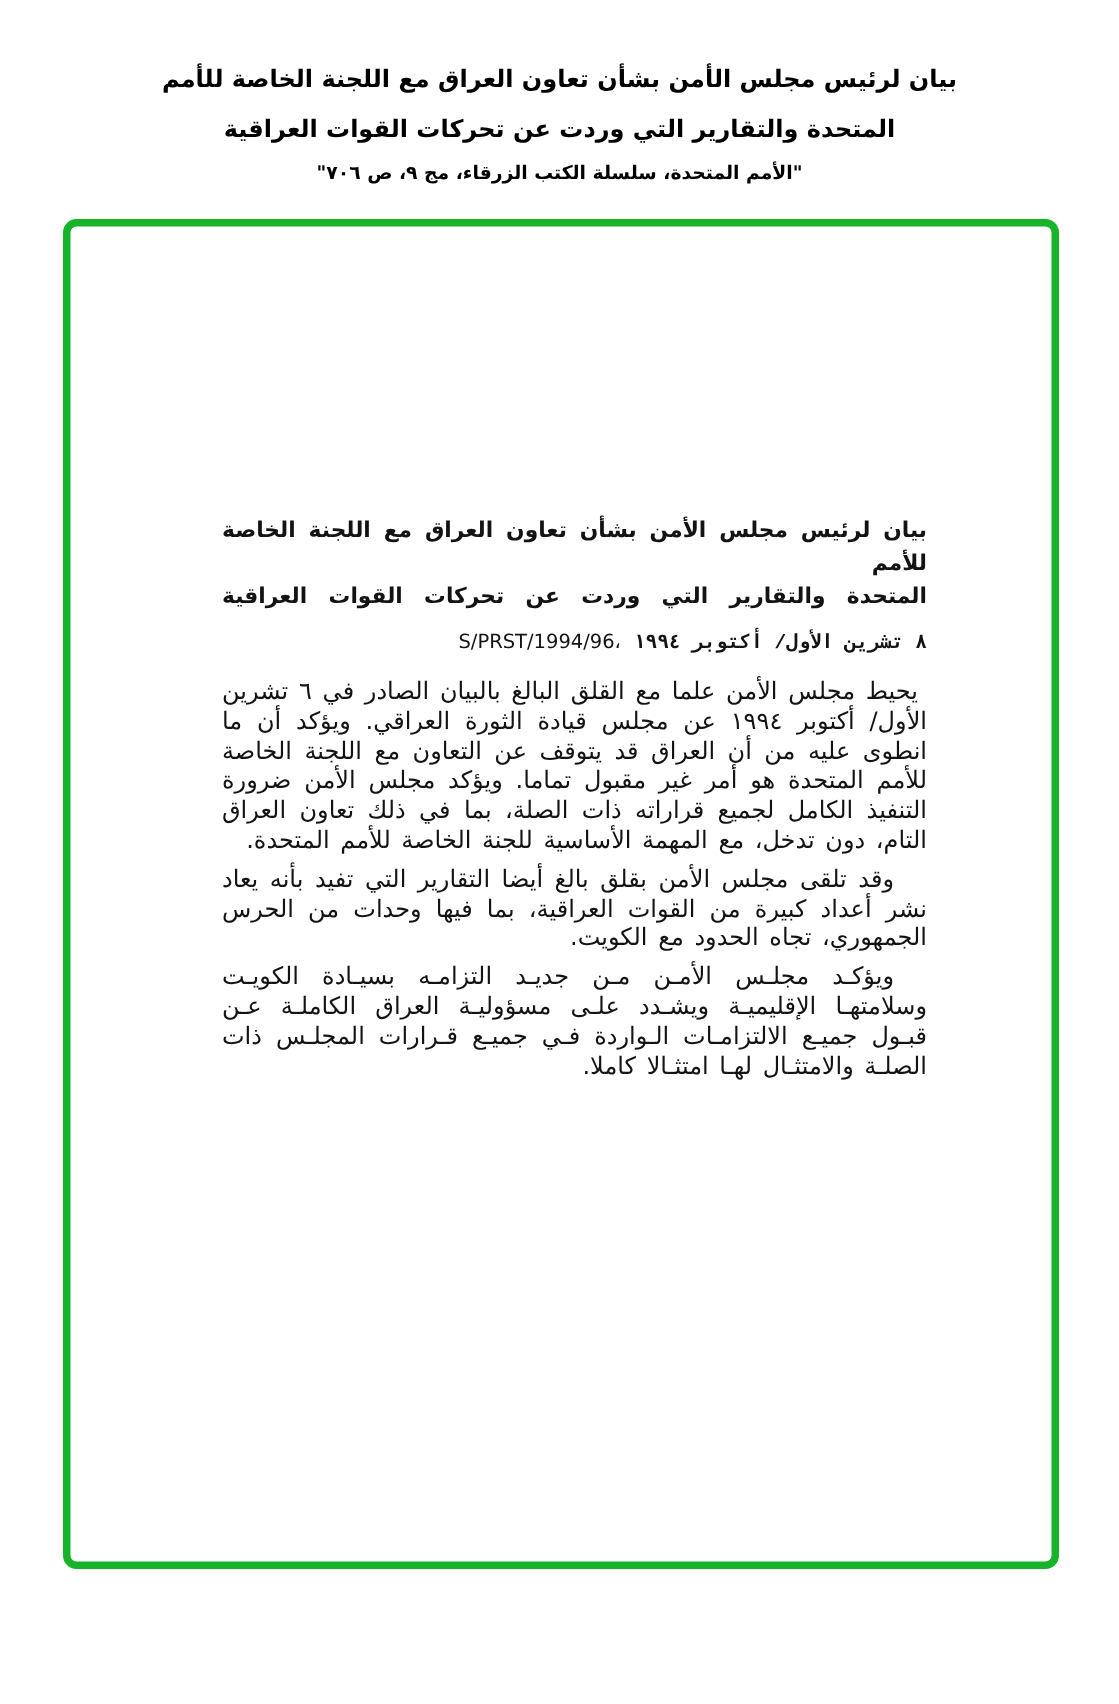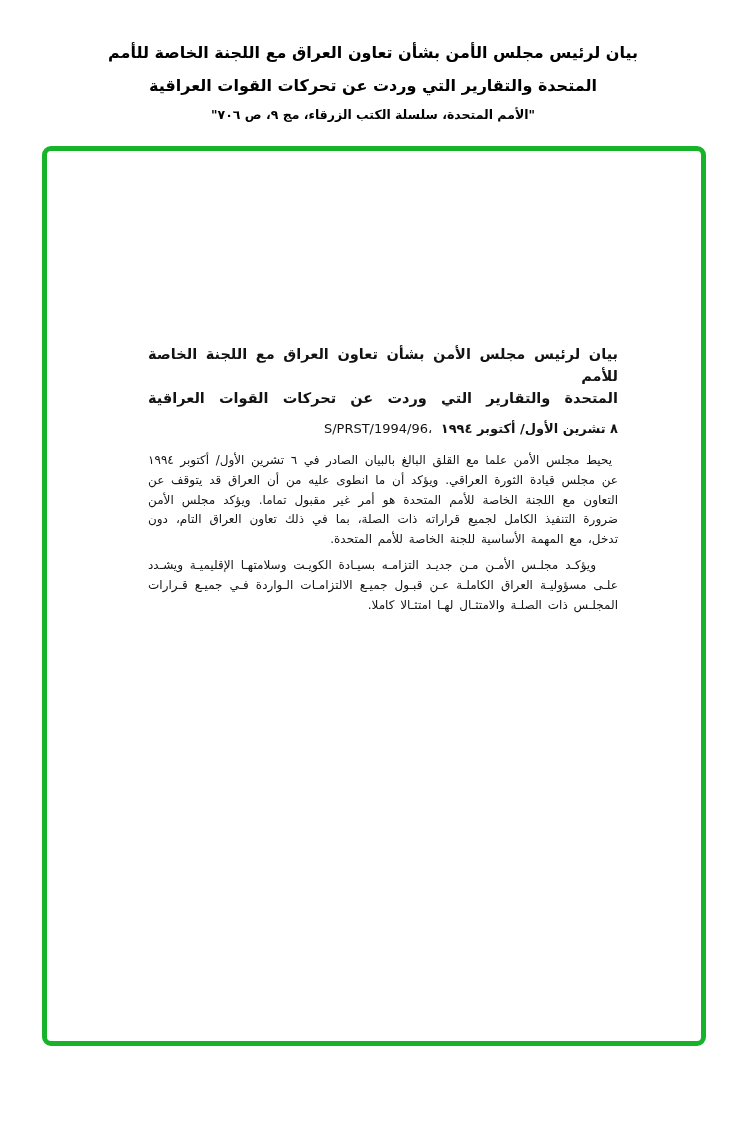--- a/index.html
+++ b/index.html
@@ -66,27 +66,27 @@
   }
   .doc-symbol-line {
     direction: ltr;
     text-align: right;
     margin-top: 11px;
     font-size: 13px;
     font-weight: bold;
     line-height: 18px;
   }
   .doc-symbol-line .sym { font-weight: normal; }
-  .doc-symbol-line .dat { font-weight: bold; margin-left: 4px; }
+  .doc-symbol-line .dat { font-weight: bold; margin-left: 4px; font-family: Liberation Mono, monospace; }
   .doc-body {
     direction: rtl;
     margin-top: 13px;
   }
   .doc-body p {
-    font-size: 12px;
+    font-size: 16px;
     line-height: 19.8px;
     text-align: justify;
     word-spacing: 2px;
     text-indent: 22px;
     margin-bottom: 6px;
   }
   .doc-body p.first { text-indent: 6px; }
   .doc-body p.last { margin-top: 0; }
 </style>
 </head>
@@ -106,17 +106,18 @@
       <div class="doc-title-line">المتحدة والتقارير التي وردت عن تحركات القوات العراقية</div>
     </div>
 
     <div class="doc-symbol-line">
       <span class="sym">S/PRST/1994/96،</span>
       <span class="dat" dir="rtl">٨ تشرين الأول/ أكتوبر ١٩٩٤</span>
     </div>
 
     <div class="doc-body">
       <p class="first">يحيط مجلس الأمن علما مع القلق البالغ بالبيان الصادر في ٦ تشرين الأول/ أكتوبر ١٩٩٤ عن مجلس قيادة الثورة العراقي. ويؤكد أن ما انطوى عليه من أن العراق قد يتوقف عن التعاون مع اللجنة الخاصة للأمم المتحدة هو أمر غير مقبول تماما. ويؤكد مجلس الأمن ضرورة التنفيذ الكامل لجميع قراراته ذات الصلة، بما في ذلك تعاون العراق التام، دون تدخل، مع المهمة الأساسية للجنة الخاصة للأمم المتحدة.</p>
+      <p>وقد تلقى مجلس الأمن بقلق بالغ أيضا التقارير التي تفيد بأنه يعاد نشر أعداد كبيرة من القوات العراقية، بما فيها وحدات من الحرس الجمهوري، تجاه الحدود مع الكويت.</p>
       <p class="last">ويؤكـد مجلـس الأمـن مـن جديـد التزامـه بسيـادة الكويـت وسلامتهـا الإقليميـة ويشـدد علـى مسؤوليـة العراق الكاملـة عـن قبـول جميـع الالتزامـات الـواردة فـي جميـع قـرارات المجلـس ذات الصلـة والامتثـال لهـا امتثـالا كاملا.</p>
     </div>
 
   </div>
 </div>
 
 </body></html>

